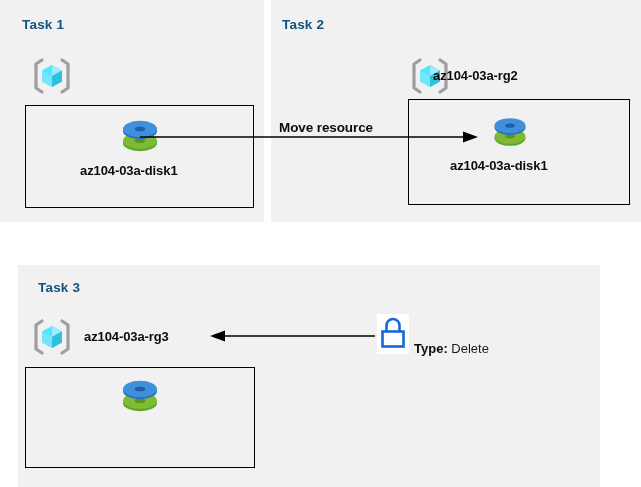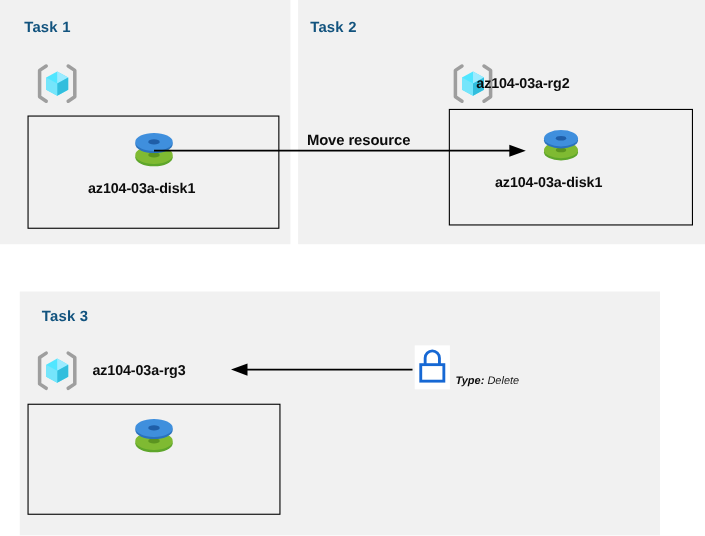--- a/index.html
+++ b/index.html
@@ -36,24 +36,23 @@
   .node-label {
     position: absolute;
     font-size: 13px;
     font-weight: bold;
     color: #0c0c0c;
     white-space: nowrap;
     letter-spacing: -.1px;
   }
   .sub-label {
     position: absolute;
-    font-size: 10px;
+    font-size: 13px;
     color: #1a1a1a;
     white-space: nowrap;
-    font-style: italic;
   }
   .sub-label b { font-weight: bold; color: #0c0c0c; }
   .arrow-label {
     position: absolute;
     font-size: 13.5px;
     font-weight: bold;
     color: #0c0c0c;
     white-space: nowrap;
     letter-spacing: -.1px;
   }

